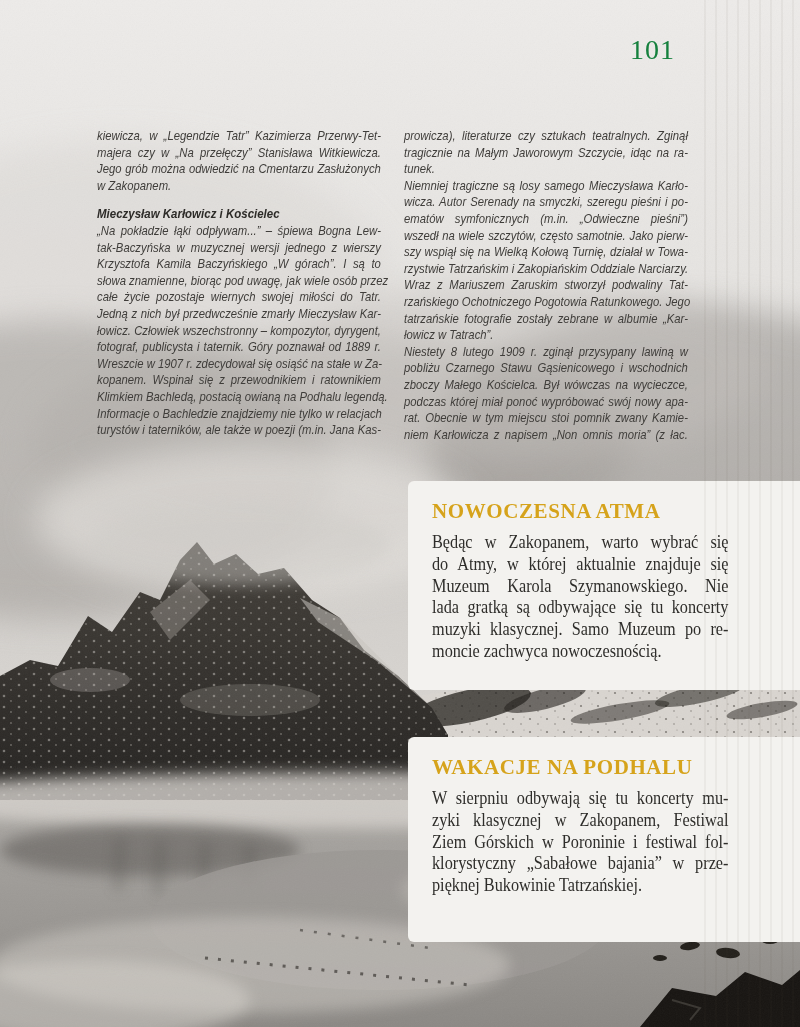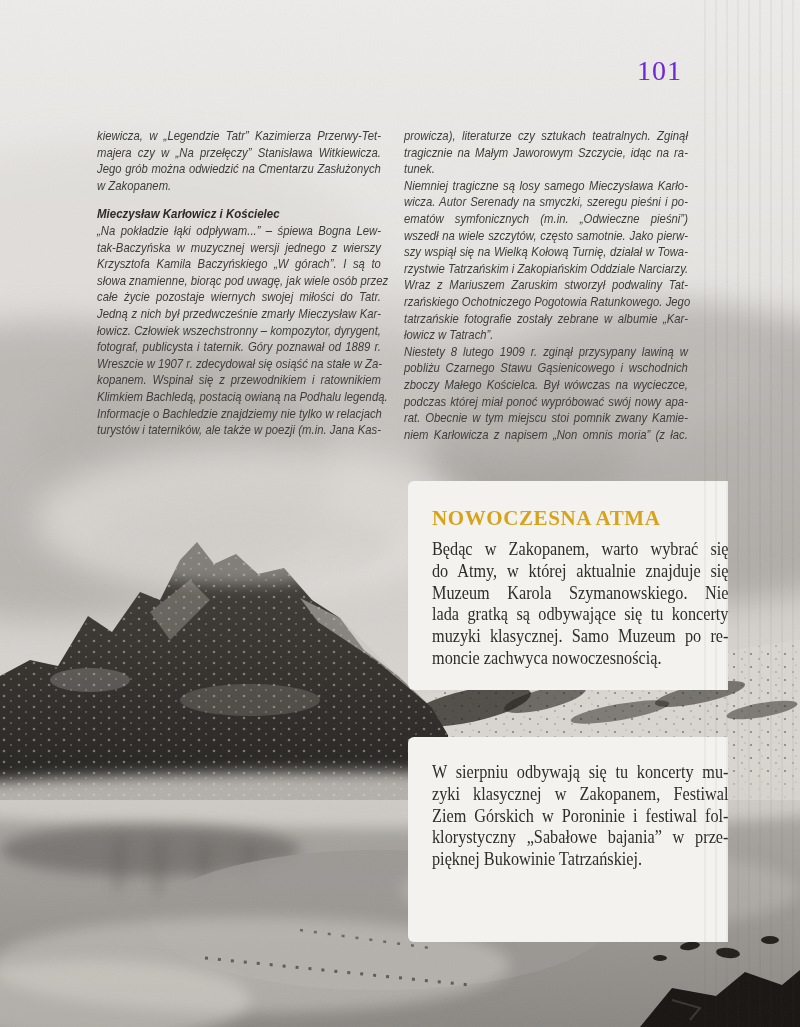--- a/index.html
+++ b/index.html
@@ -1,36 +1,36 @@
 <!DOCTYPE html>
 <html><head>
 <meta charset="utf-8">
 <style>
   html,body{margin:0;padding:0;}
   body{width:800px;height:1027px;position:relative;overflow:hidden;
        background:#e8e7e5;font-family:"Liberation Sans",sans-serif;}
   #photo{position:absolute;inset:0;z-index:0;}
   
-  .pagenum{position:absolute;top:34px;right:118px;z-index:2;
-           font-family:"Liberation Serif",serif;font-size:28px;color:#6d28d9;
-           letter-spacing:1px;margin-top:21px;}
+  .pagenum{position:absolute;top:34px;right:125px;z-index:2;
+           font-family:"Liberation Serif",serif;font-size:28px;color:#15803d;
+           letter-spacing:1px;}
   
   .col{position:absolute;top:128px;z-index:2;color:#3f3d3a;font-style:italic;}
   .col-left{left:97px;width:284px;}
   .col-right{left:404px;width:285px;}
   .squeeze-sans{width:336px;transform:scaleX(0.845);transform-origin:0 0;
                 font-size:13.4px;line-height:16.6px;}
   .tline{text-align:justify;text-align-last:justify;white-space:nowrap;}
   .tline.flush{text-align-last:left;}
   .para{margin:0;}
   .sec-head{font-weight:bold;color:#2d2b28;margin:12px 0 0 0;font-size:13.6px;line-height:16.6px;}
   
-  .callout{position:absolute;left:408px;width:320px;background:#f3f2ef;
+  .callout{position:absolute;left:408px;width:392px;background:#f3f2ef;
            border-radius:6px 0 0 6px;z-index:3;box-sizing:border-box;
-           padding:25px 0 0 24px;}
+           padding:18px 0 0 24px;}
   .callout-1{top:481px;height:209px;}
   .callout-2{top:737px;height:205px;}
   .callout-title{font-family:"Liberation Serif",serif;font-weight:bold;
                  font-size:21px;letter-spacing:0.6px;color:#d6a31b;margin:0 0 8px 0;}
   .squeeze-serif{width:332px;transform:scaleX(0.893);transform-origin:0 0;
                  font-family:"Liberation Serif",serif;font-size:18.2px;
                  line-height:21.8px;color:#2e2d2a;}
   
   .curl{position:absolute;top:0;bottom:0;right:0;width:105px;z-index:6;
         pointer-events:none;
@@ -219,20 +219,21 @@
       <div class="tline">Będąc w Zakopanem, warto wybrać się</div>
       <div class="tline">do Atmy, w której aktualnie znajduje się</div>
       <div class="tline">Muzeum Karola Szymanowskiego. Nie</div>
       <div class="tline">lada gratką są odbywające się tu koncerty</div>
       <div class="tline">muzyki klasycznej. Samo Muzeum po re-</div>
       <div class="tline flush">moncie zachwyca nowoczesnością.</div>
     </div>
 </div>
 
 <div class="callout callout-2">
+  <div class="callout-title">WAKACJE NA PODHALU</div>
   <div class="squeeze-serif">
       <div class="tline">W sierpniu odbywają się tu koncerty mu-</div>
       <div class="tline">zyki klasycznej w Zakopanem, Festiwal</div>
       <div class="tline">Ziem Górskich w Poroninie i festiwal fol-</div>
       <div class="tline">klorystyczny „Sabałowe bajania” w prze-</div>
       <div class="tline flush">pięknej Bukowinie Tatrzańskiej.</div>
     </div>
 </div>
 
 <div class="curl"></div>

